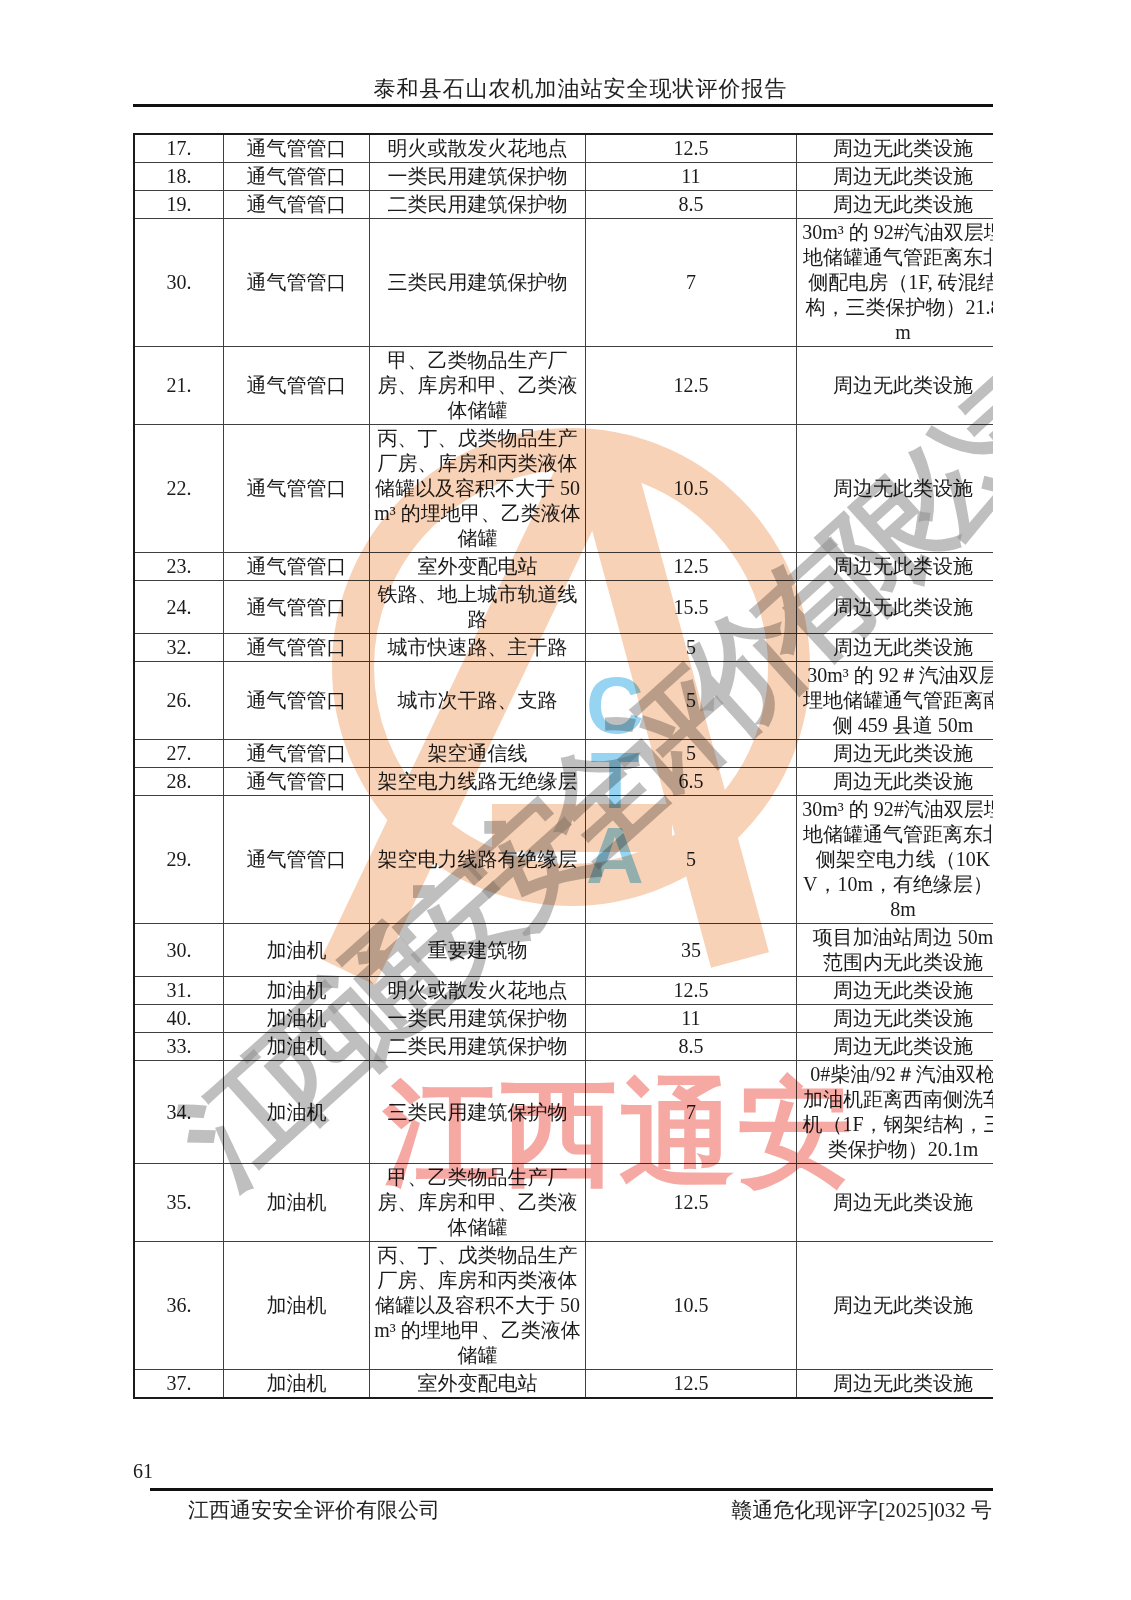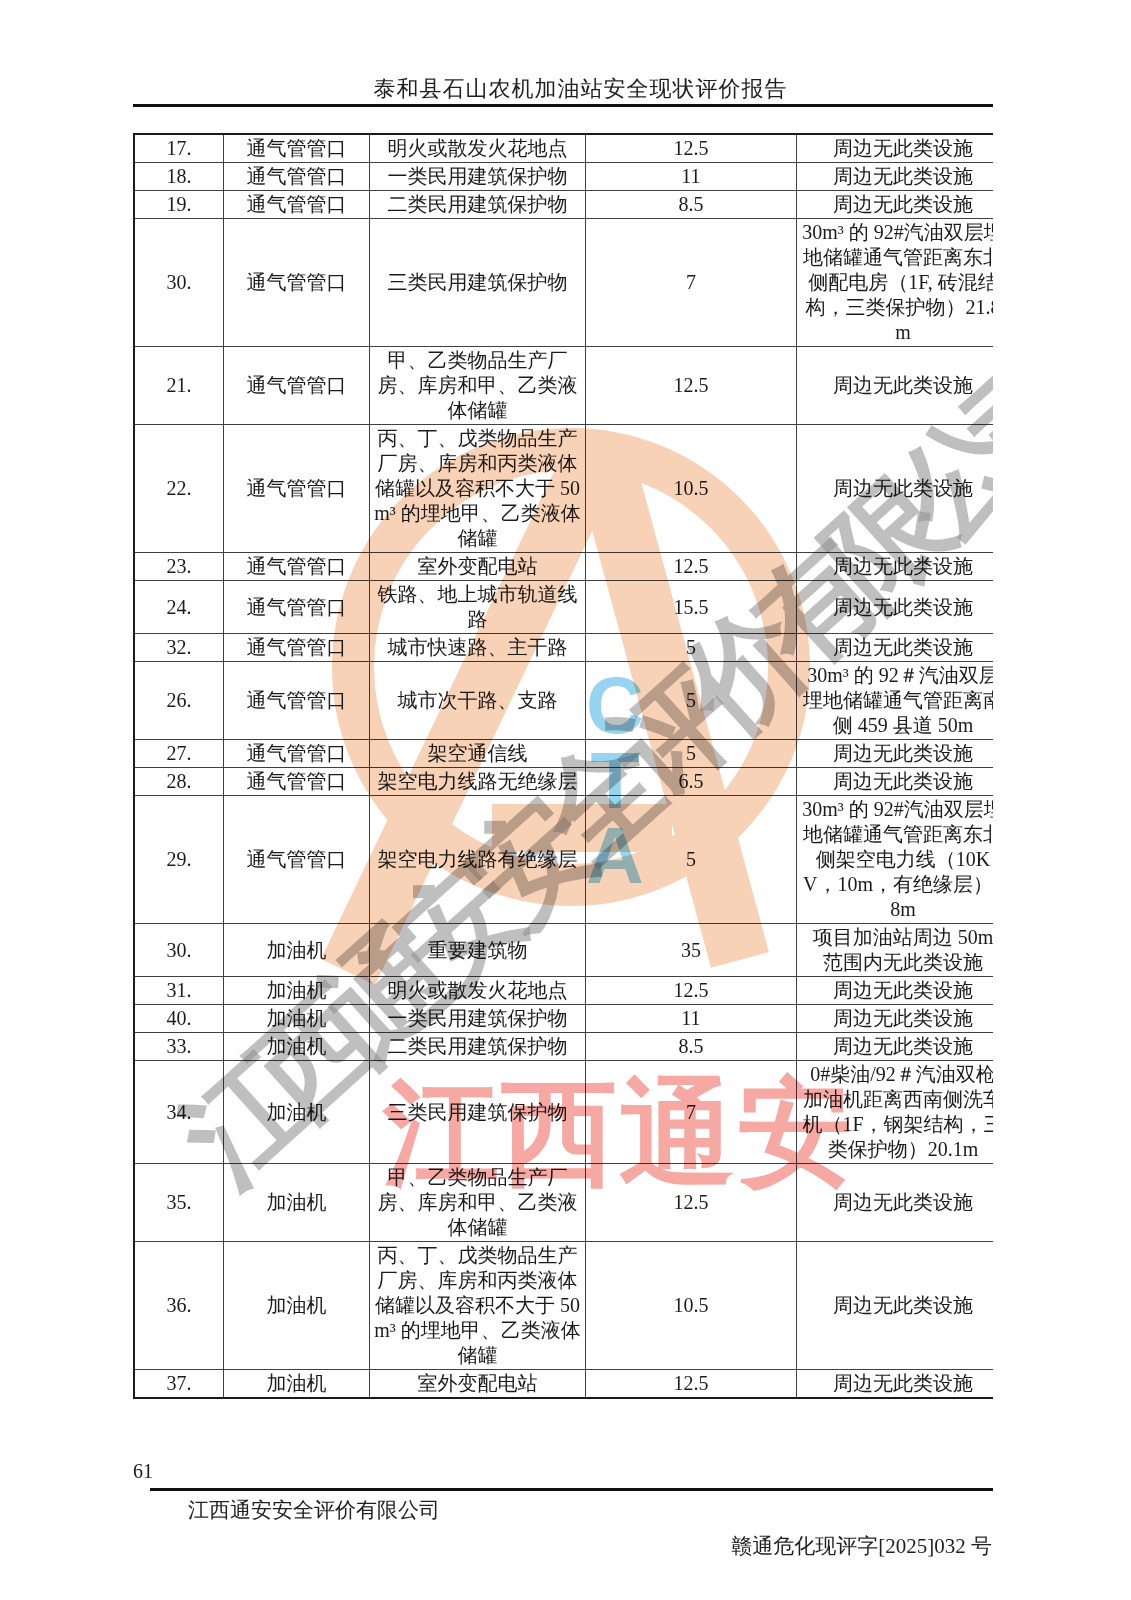--- a/index.html
+++ b/index.html
@@ -31,21 +31,21 @@
   td.c5{width:204px;padding:1px 5px;}
   td.c6{width:65px;padding:1px 8px;}
   
   .page-number{position:absolute;left:133px;top:1460px;width:895px;text-align:left;font-size:20px;}
   .footer-rule{position:absolute;left:150px;top:1488px;width:872px;height:3px;background:#101010;}
   .footer-row{
     position:absolute;left:150px;top:1496px;width:872px;display:flex;
     justify-content:space-between;font-size:21px;color:#1f1f1f;
   }
   .footer-company{padding-left:38px;}
-  .footer-docnum{padding-right:30px;margin-top:36px;}
+  .footer-docnum{padding-right:30px;}
   
   .wm{position:absolute;pointer-events:none;mix-blend-mode:multiply;}
   .wm-diagonal{
     left:150px;top:1100px;transform-origin:0 0;transform:rotate(-42deg);
     font-family:"Liberation Sans","DejaVu Sans",sans-serif;font-weight:700;
     font-size:118px;letter-spacing:-22px;white-space:nowrap;
     color:rgba(145,145,145,0.58);
   }
   .wm-logo{left:320px;top:400px;opacity:0.45;}
   .wm-cta{

